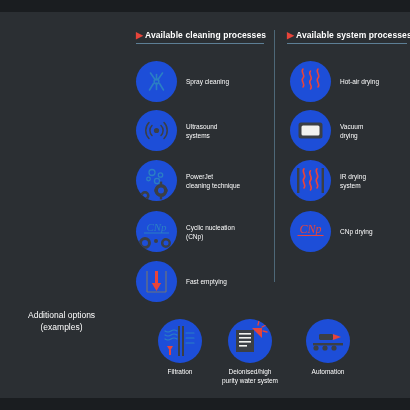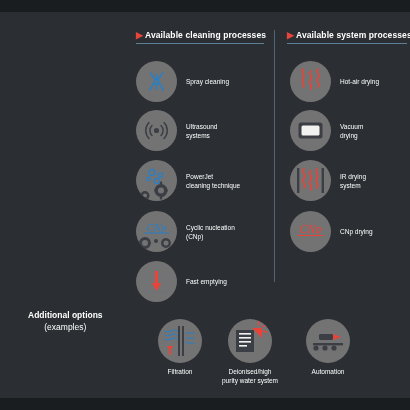--- a/index.html
+++ b/index.html
@@ -56,41 +56,41 @@
 
   
   .row{
     position:absolute;
     display:flex;
     align-items:center;
     gap:9px;
   }
   .circle{
     width:41px;height:41px;border-radius:50%;
-    background:#737373;
+    background:#1d4ed8;
     position:relative;
     flex:0 0 auto;
     overflow:hidden;
   }
   .label{
     font-size:6.5px;
     line-height:9px;
     color:#ffffff;
     white-space:pre-line;
   }
 
   .clean-col{left:136px;}
   .dry-col{left:290px;}
 
   
   .addl{
     position:absolute;left:28px;top:297px;
     font-size:8.5px;line-height:12px;color:#ffffff;
   }
-  .addl .b{font-weight:bold;display:block;}
+  .addl .b{font-weight:normal;display:block;}
   .addl .e{font-weight:normal;display:block;text-align:center;}
 
   .bottom-item{
     position:absolute;
     width:86px;
     text-align:center;
   }
   .bottom-item .circle{
     margin:0 auto;
     width:44px;height:44px;

